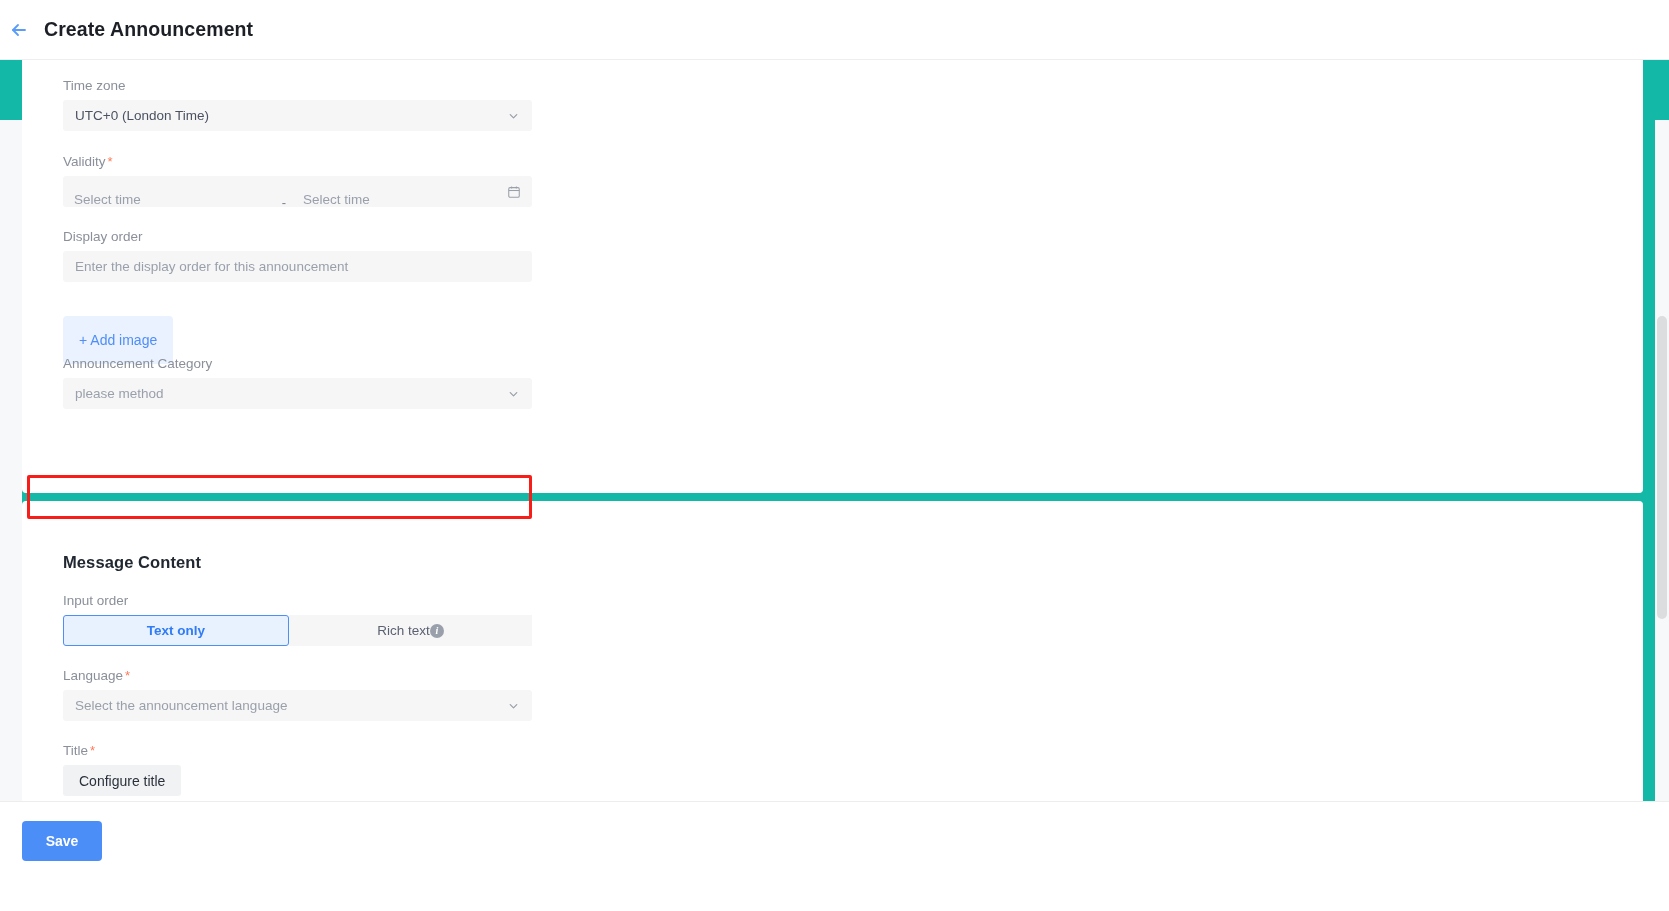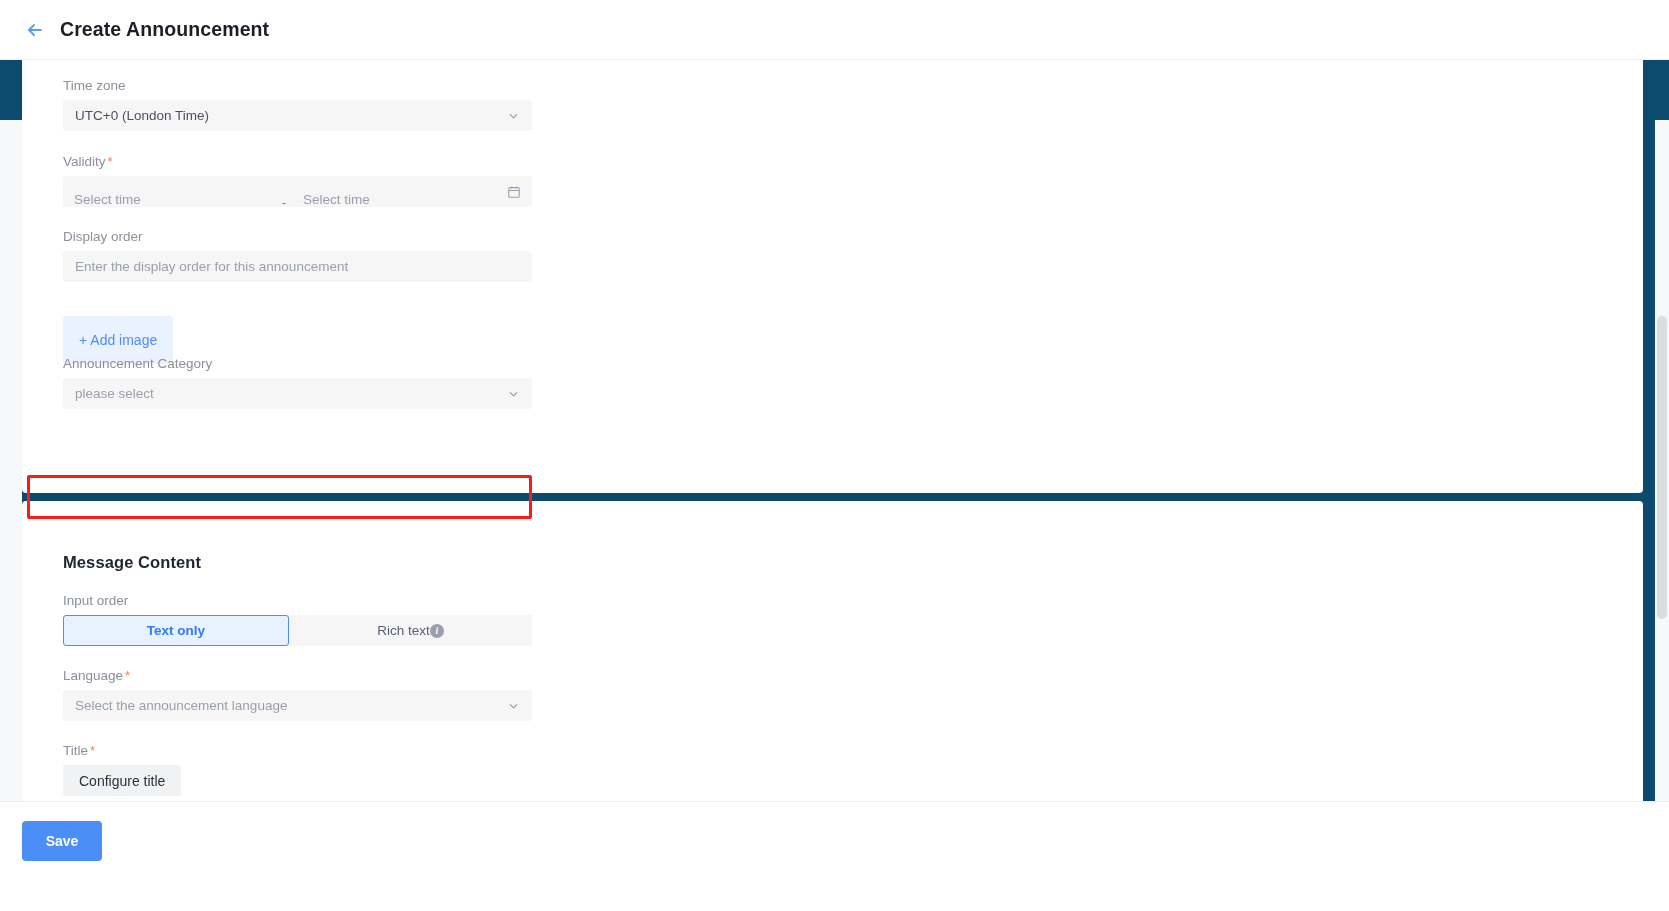--- a/index.html
+++ b/index.html
@@ -15,21 +15,21 @@
     background: #f5f6f7;
   }
 
   
   .header {
     position: absolute; left: 0; top: 0;
     width: 1669px; height: 60px;
     background: #ffffff;
     border-bottom: 1px solid #eceef0;
     display: flex; align-items: center;
-    padding-left: 22px;
+    padding-left: 6px;
     z-index: 30;
   }
   .back-arrow {
     width: 26px; height: 26px;
     display: flex; align-items: center; justify-content: center;
     cursor: pointer;
     color: #5a9cf8;
     flex: 0 0 auto;
   }
   .back-arrow svg { display: block; }
@@ -38,21 +38,21 @@
     font-size: 19.5px;
     font-weight: bold;
     color: #1c2026;
     letter-spacing: .1px;
   }
 
   
   .body-area {
     position: absolute; left: 0; top: 60px;
     width: 1669px; height: 741px;
-    background: #0c4a6e;
+    background: #14b8a6;
     overflow: hidden;
   }
 
   .card {
     position: absolute;
     left: 22px;
     width: 1621px;
     background: #ffffff;
     border-radius: 4px;
   }
@@ -303,21 +303,21 @@
       <div class="field" style="left:41px; top:231px;">
         <div class="label">Display order</div>
         <div class="control placeholder-text">Enter the display order for this announcement</div>
       </div>
 
       <button class="add-image-btn" style="position:absolute; left:41px; top:306px;">+ Add image</button>
 
       <div class="field" style="left:41px; top:358px;">
         <div class="label">Announcement Category</div>
         <div class="control placeholder-text">
-          <span>please select</span>
+          <span>please method</span>
           <span class="chev">
             <svg width="13" height="13" viewBox="0 0 14 14" fill="none" stroke="currentColor" stroke-width="1.4" stroke-linecap="round" stroke-linejoin="round">
                 <path d="M3.5 5.5L7 9l3.5-3.5"></path>
               </svg>
           </span>
         </div>
       </div>
     </div>
 
     <div class="highlight-box"></div>

